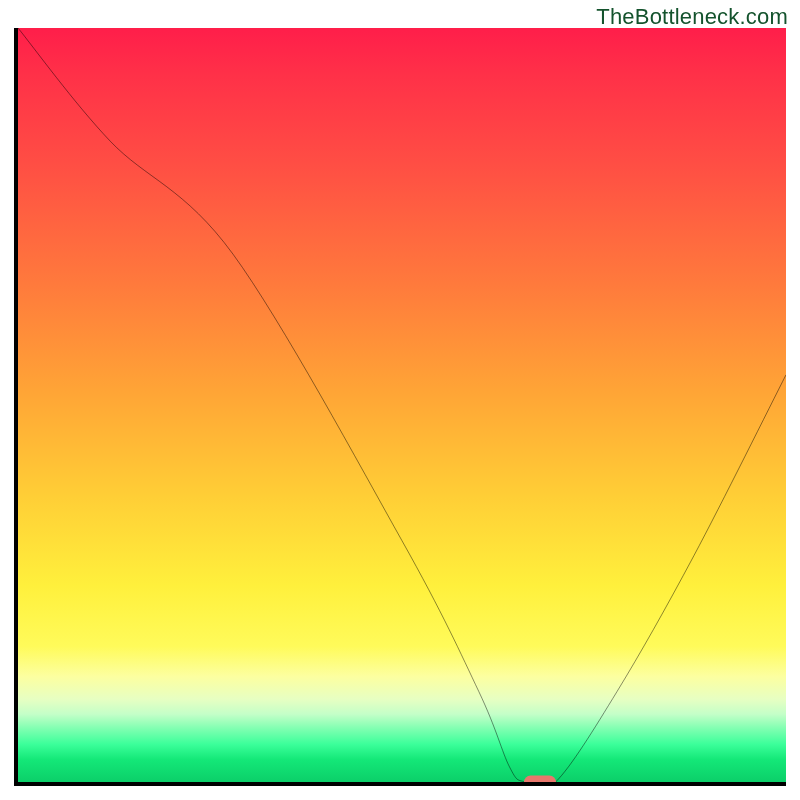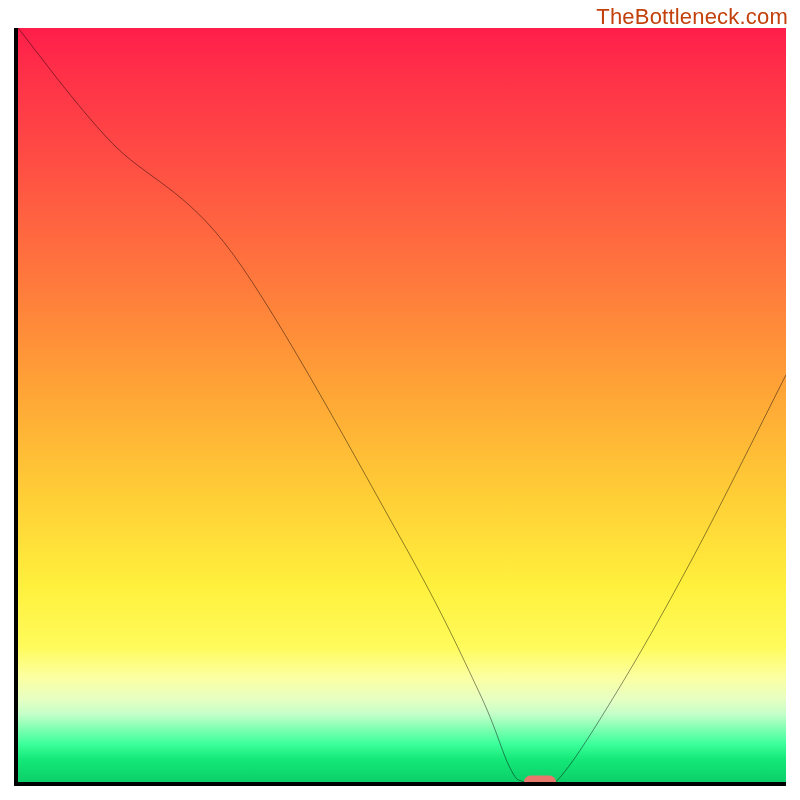--- a/index.html
+++ b/index.html
@@ -15,21 +15,21 @@
     position: relative;
     width: 800px;
     height: 800px;
   }
   .watermark {
     position: absolute;
     top: 4px;
     right: 12px;
     font-size: 22px;
     font-weight: 500;
-    color: #c2410c;
+    color: #14532d;
     letter-spacing: 0.2px;
     z-index: 5;
   }
   .plot-area {
     position: absolute;
     left: 14px;
     top: 28px;
     width: 772px;
     height: 758px;
     border-left: 4px solid #000;

